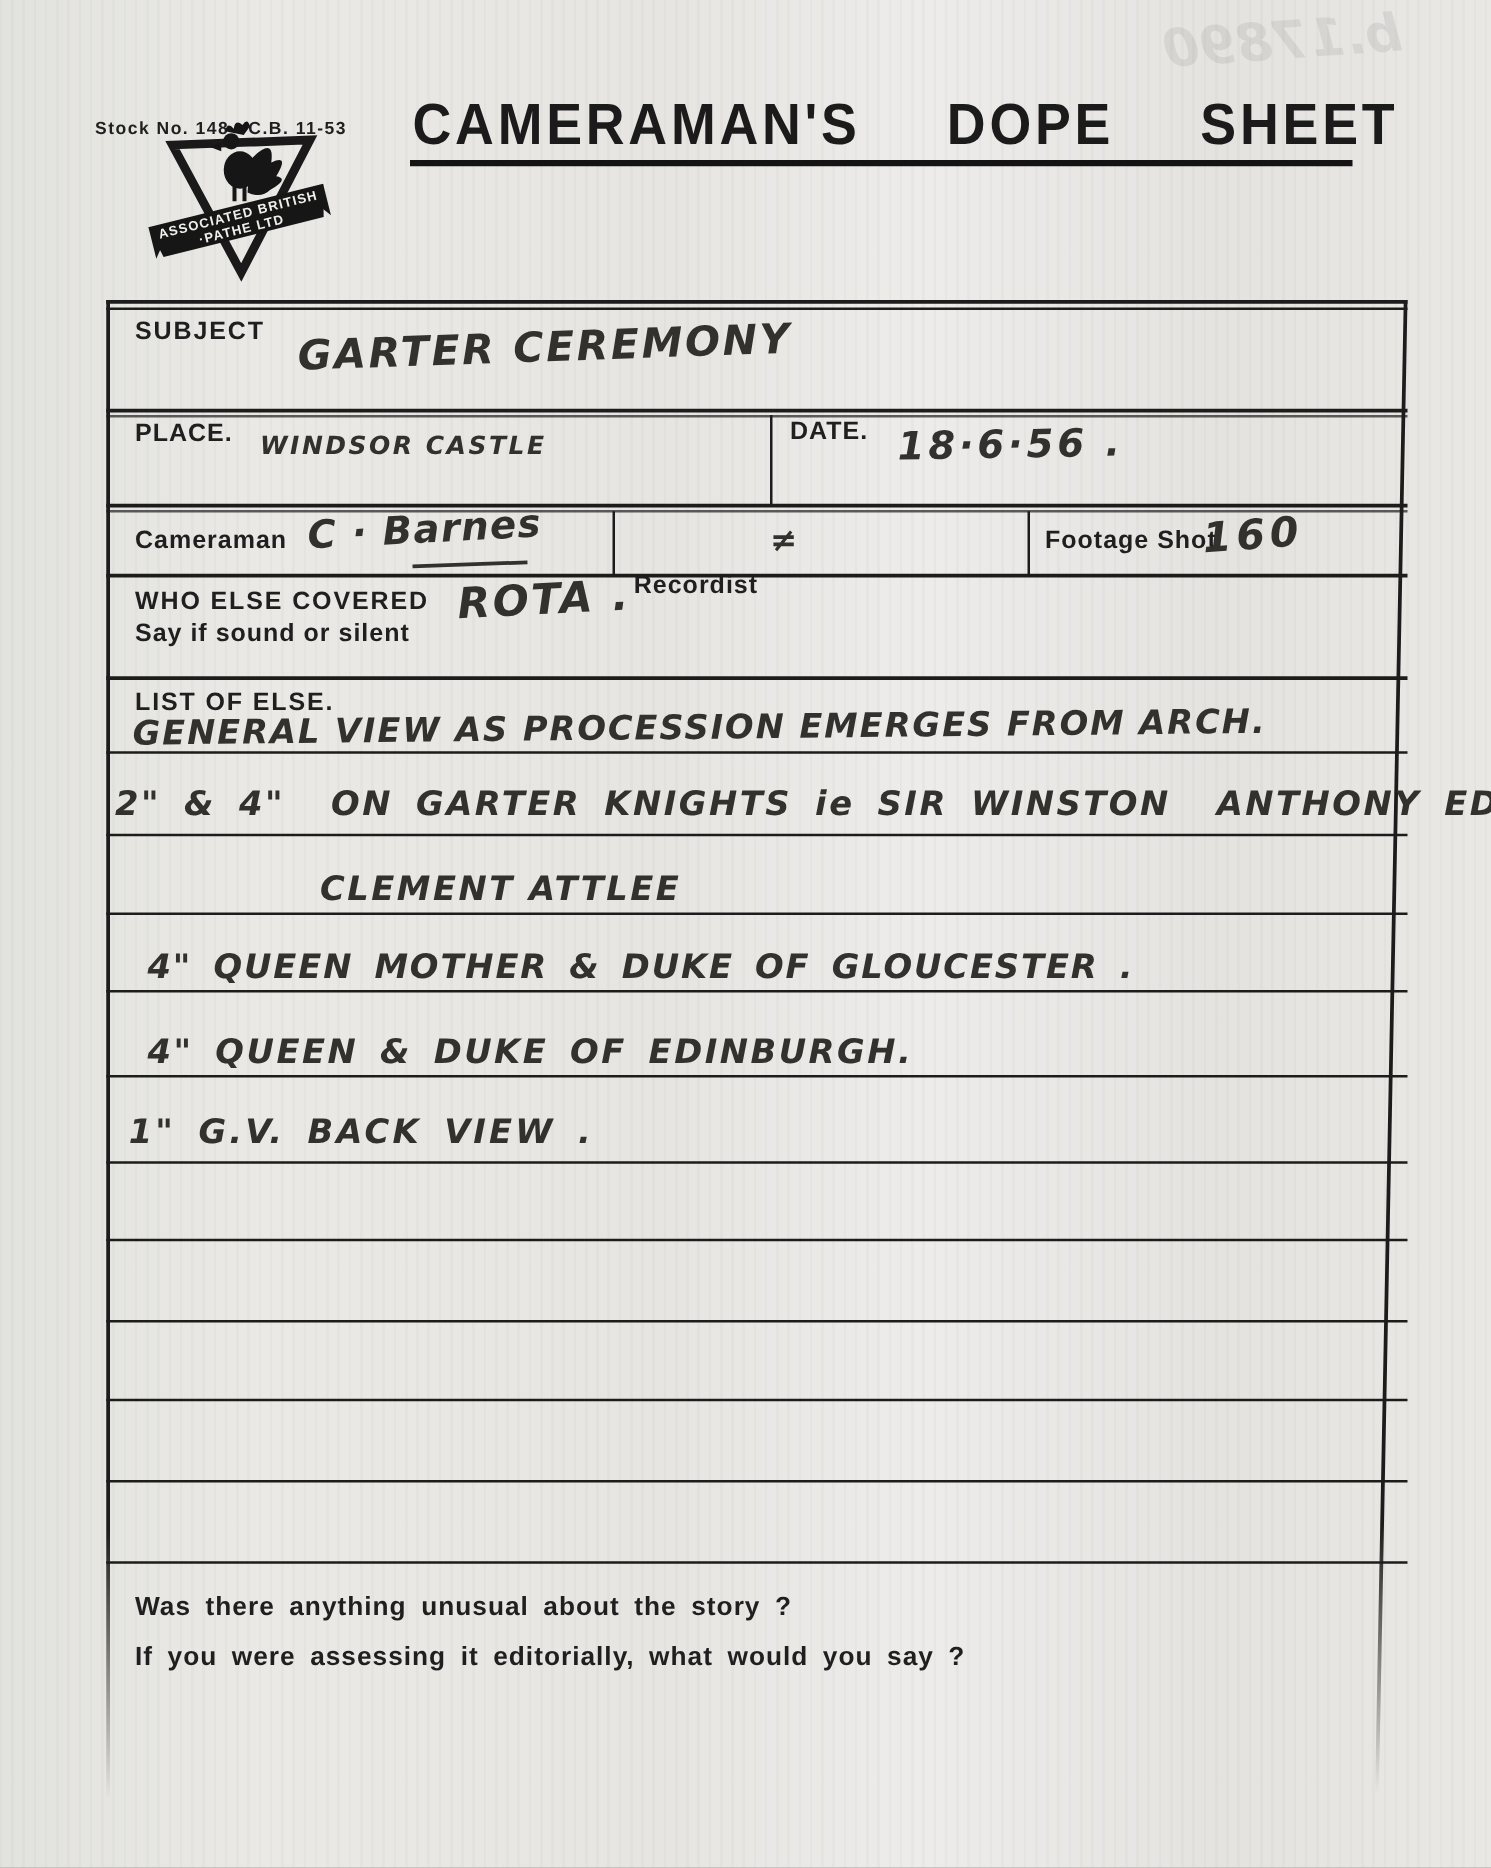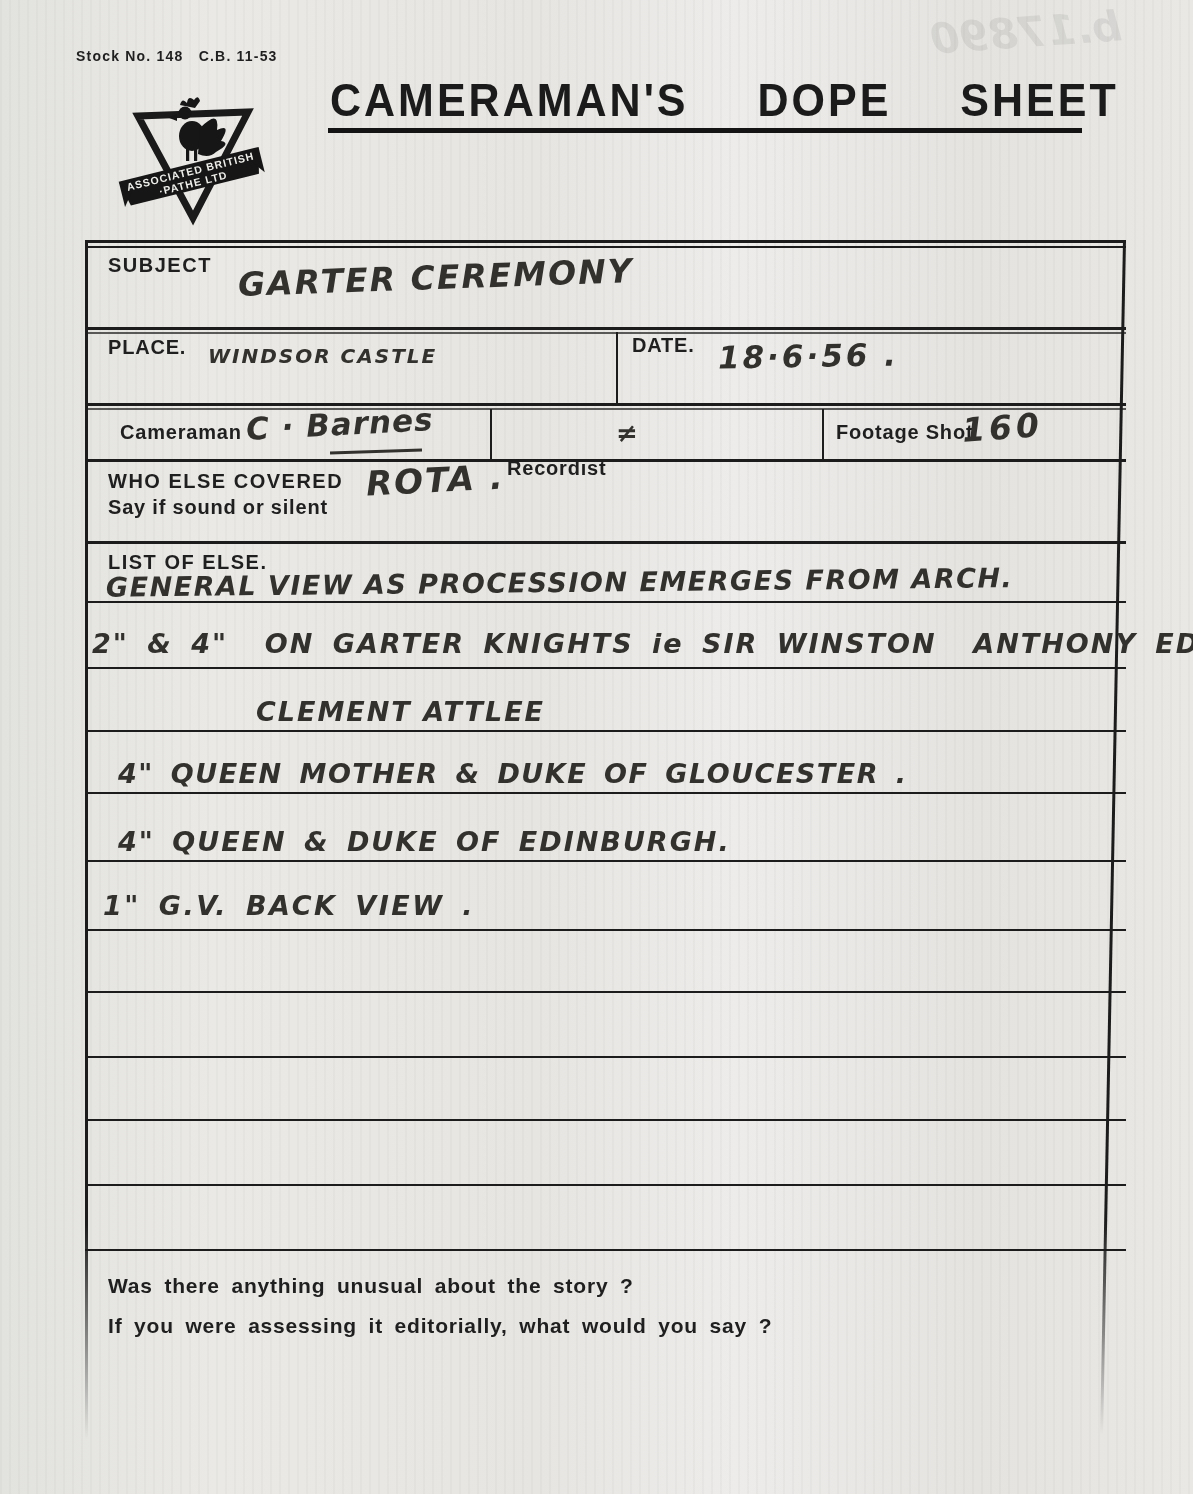--- a/index.html
+++ b/index.html
@@ -8,21 +8,21 @@
     width:1193px;height:1494px;
     margin:0 auto;
     background:
       repeating-linear-gradient(90deg, rgba(0,0,0,0.025) 0 2px, rgba(0,0,0,0) 2px 9px),
       linear-gradient(90deg,#e2e2df 0,#eae9e6 18%,#e6e5e2 45%,#edecea 62%,#e4e3e0 82%,#e9e8e5 100%);
     font-family:"Liberation Sans", sans-serif;
     color:#1b1b1b;
     overflow:hidden;
   }
   .abs{position:absolute;}
-  .pre{white-space:pre;}
+  .pre{white-space:pre;margin-top:46px;}
   .printed{font-weight:bold;color:#1f1f1f;}
   .label-lg{font-size:20px;letter-spacing:1.5px;}
   .label-md{font-size:20px;letter-spacing:0.8px;}
   .title{
     font-size:43px;font-weight:900;letter-spacing:3px;word-spacing:54px;
     transform:scaleY(1.08);transform-origin:top left;white-space:nowrap;
   }
   .subtitle{font-size:20px;font-weight:bold;letter-spacing:0.3px;word-spacing:5px;white-space:pre;}
   .hw{
     font-family:"DejaVu Sans", sans-serif;
@@ -87,21 +87,21 @@
   <div class="abs hline" style="left:85px;top:332px;width:1041px;height:1.5px;opacity:.7;"></div>
 
   <div class="abs printed label-md" style="left:108px;top:336px;">PLACE.</div>
   <div class="abs hw" style="left:208px;top:344px;font-size:20px;letter-spacing:2px;">WINDSOR CASTLE</div>
   <div class="abs vline" style="left:616px;top:332px;height:73px;"></div>
   <div class="abs printed label-md" style="left:632px;top:334px;">DATE.</div>
   <div class="abs hw" style="left:718px;top:338px;font-size:31px;letter-spacing:3px;transform:rotate(-1deg);">18·6·56 .</div>
   <div class="abs hline" style="left:85px;top:403px;width:1041px;height:2.5px;"></div>
   <div class="abs hline" style="left:85px;top:408px;width:1041px;height:1.5px;opacity:.7;"></div>
 
-  <div class="abs printed label-md" style="left:120px;top:421px;">Cameraman</div>
+  <div class="abs printed label-md" style="left:108px;top:421px;">Cameraman</div>
   <div class="abs hw" style="left:246px;top:406px;font-size:31px;transform:rotate(-3deg);">C · Barnes</div>
   <div class="abs" style="left:330px;top:450px;width:92px;height:2.5px;background:#33312e;transform:rotate(-2deg);"></div>
   <div class="abs vline" style="left:490px;top:409px;height:52px;"></div>
   <div class="abs printed label-md" style="left:507px;top:421px;margin-top:36px;">Recordist</div>
   <div class="abs hw" style="left:616px;top:418px;font-size:26px;">≠</div>
   <div class="abs vline" style="left:822px;top:409px;height:52px;"></div>
   <div class="abs printed label-md" style="left:836px;top:421px;">Footage Shot</div>
   <div class="abs hw" style="left:962px;top:408px;font-size:33px;letter-spacing:4px;transform:rotate(-4deg);">160</div>
   <div class="abs hline" style="left:85px;top:459px;width:1041px;height:3px;"></div>
 

